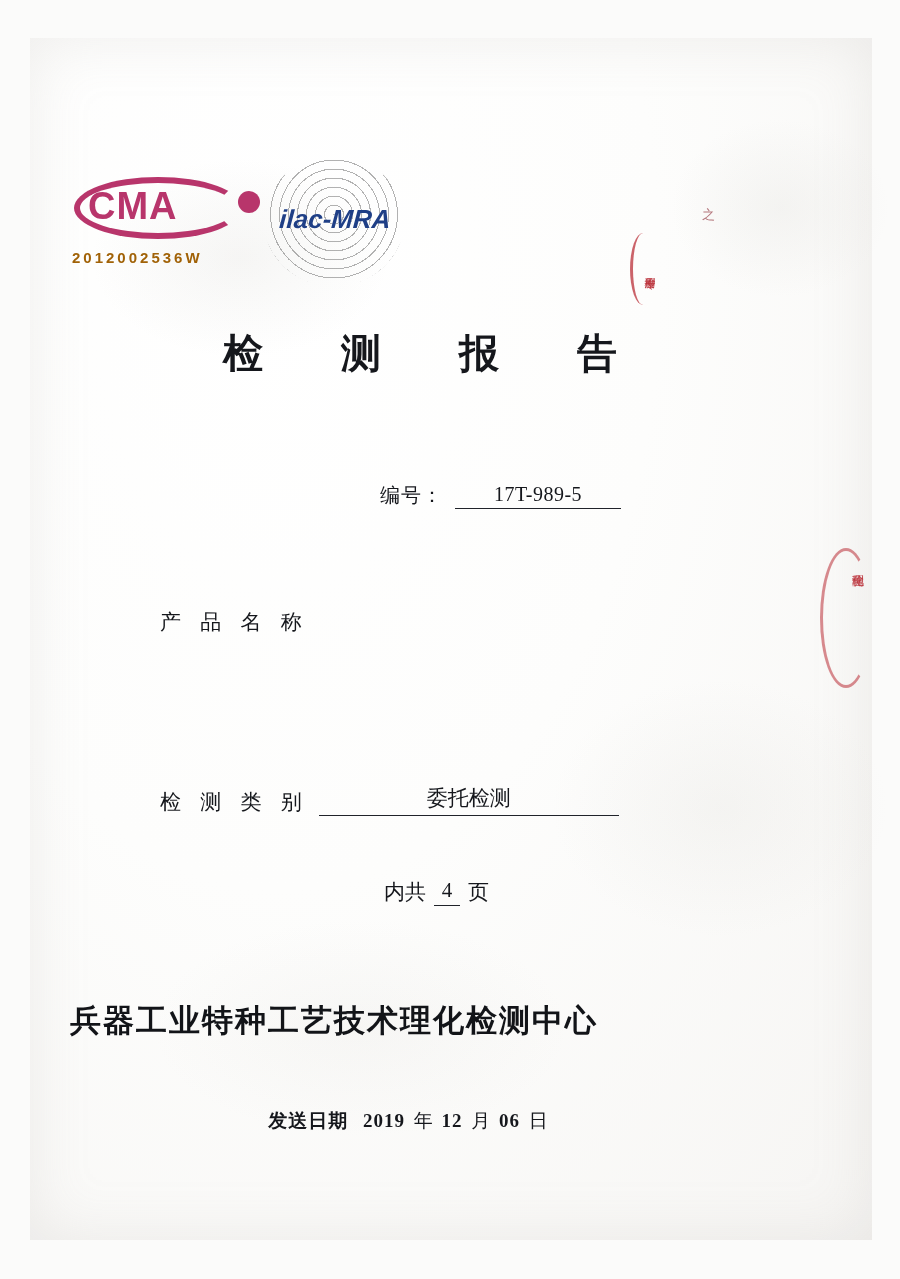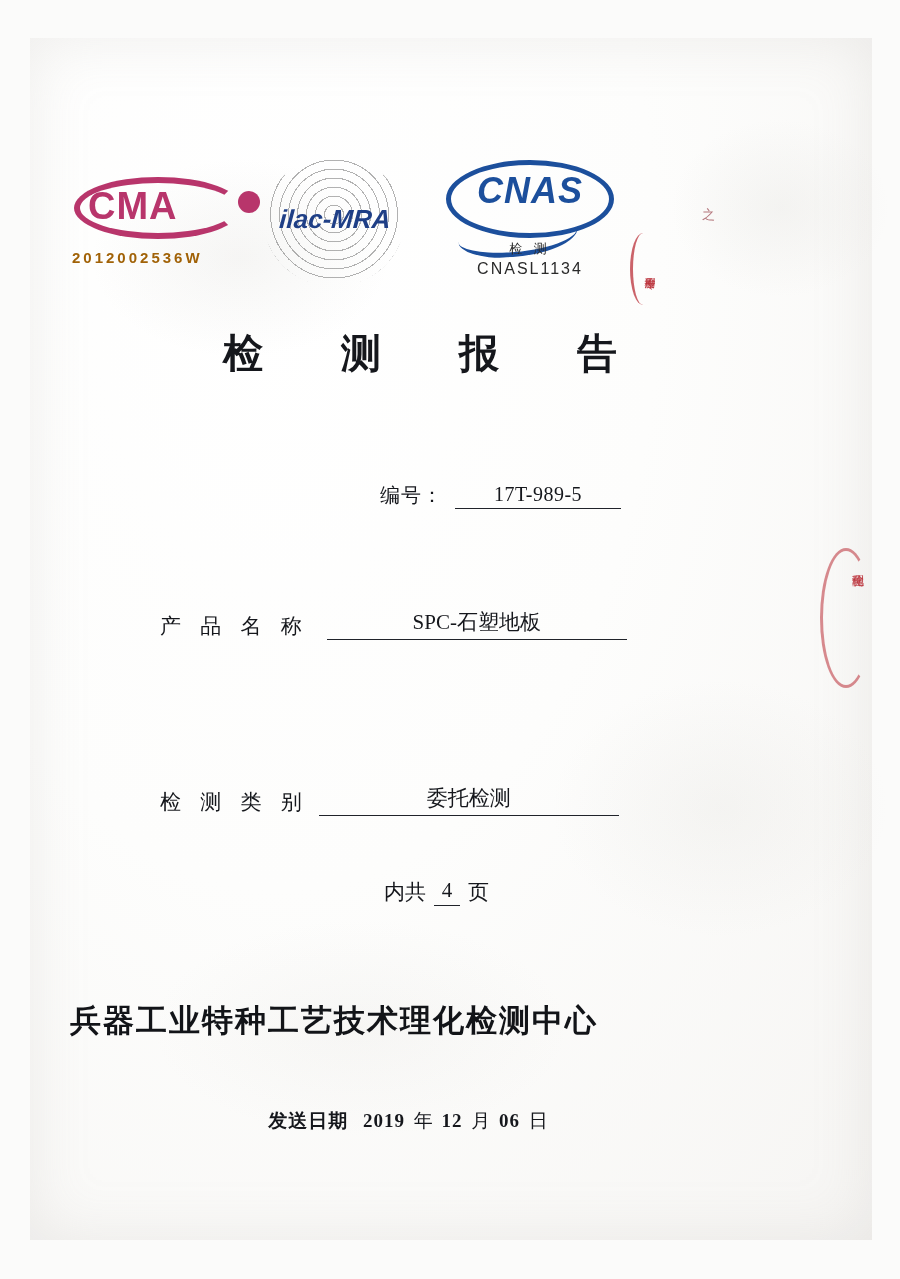--- a/index.html
+++ b/index.html
@@ -289,21 +289,21 @@
   }
   .field-label.spaced { letter-spacing: 7px; }
   .field-value {
     margin-left: 10px;
     border-bottom: 1.6px solid #20232a;
     text-align: center;
     padding-bottom: 3px;
     font-size: 21px;
     font-family: "Liberation Serif", serif;
   }
-  #field-product { top: 608px; gap: 8px; }
+  #field-product { top: 608px; }
   #field-product .field-value { width: 300px; }
   #field-client  { top: 700px; }
   #field-client  .field-value { width: 290px; }
   #field-type    { top: 784px; }
   #field-type    .field-value { width: 300px; }
 
   
   #pages-row {
     position: absolute;
     left: 340px;
@@ -367,44 +367,36 @@
       <div id="cma-text">CMA</div>
       <div id="cma-dot"></div>
       <div id="cma-number">2012002536W</div>
     </div>
 
     <div id="ilac-logo">
       <div id="ilac-circle"></div>
       <div id="ilac-text">ilac-MRA</div>
     </div>
 
-    <div id="cnas-logo">
-      <div id="cnas-ellipse"></div>
-      <div id="cnas-text">CNAS</div>
-      <div id="cnas-swoosh"></div>
-      <div id="cnas-sub">检 测</div>
-      <div id="cnas-code">CNASL1134</div>
-    </div>
 
   </div>
 
   <div id="stamp-fragment-top">检测专用</div>
   <div id="stamp-mark-small">之</div>
   <div id="stamp-fragment-right">理化检测</div>
 
   <div id="doc-title">检 测 报 告</div>
 
   <div id="number-row">
     <span id="number-label">编号：</span>
     <span id="number-value">17T-989-5</span>
   </div>
 
   <div class="field-row" id="field-product">
     <span class="field-label spaced">产 品 名 称</span>
-    <span class="field-value">SPC-石塑地板</span>
   </div>
 
 
   <div class="field-row" id="field-type">
     <span class="field-label spaced">检 测 类 别</span>
     <span class="field-value">委托检测</span>
   </div>
 
   <div id="pages-row">
     <span>内共</span>

